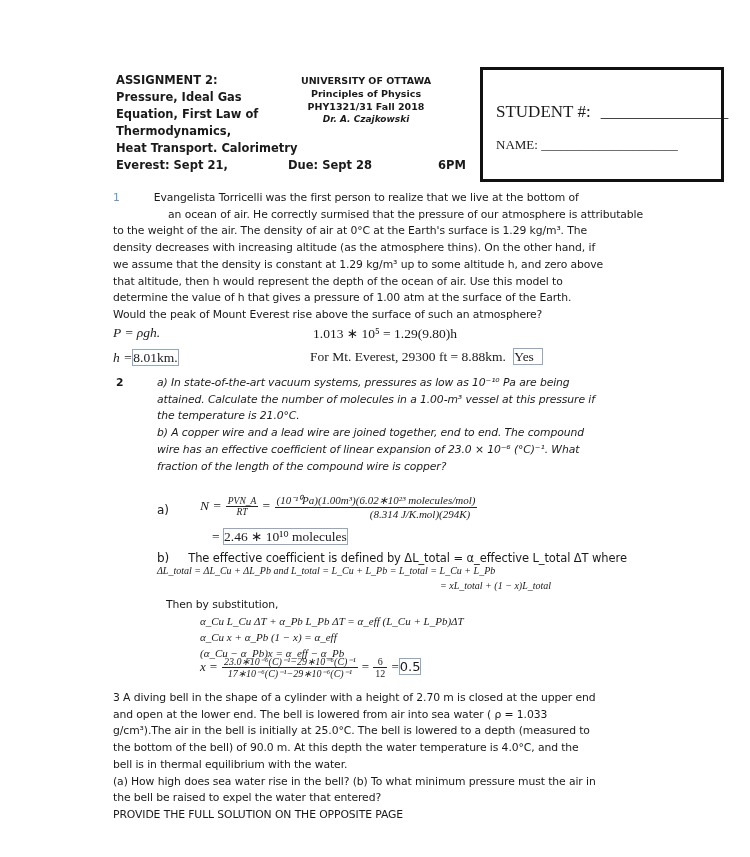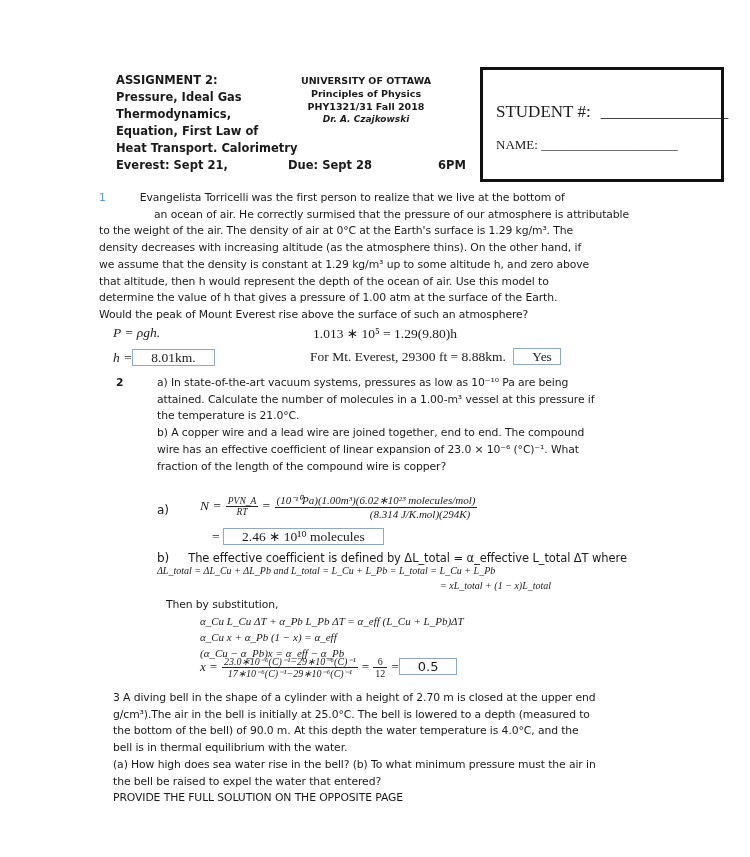--- a/index.html
+++ b/index.html
@@ -10,35 +10,35 @@
   .abs { position: absolute; }
   .hdr { font-family: "DejaVu Sans", sans-serif; font-size: 11.5px; font-weight: bold; line-height: 17px; }
   .center-hdr { font-family: "DejaVu Sans", sans-serif; font-size: 9px; text-align: center; line-height: 13px; }
   .center-hdr .bold { font-weight: bold; font-size: 9.5px; }
   .center-hdr .it { font-style: italic; font-weight: bold; }
   .student-box { border: 3px solid #111; box-sizing: border-box; }
   .serif { font-family: "Liberation Serif", serif; }
   .body-text { font-family: "DejaVu Sans", sans-serif; font-size: 10.8px; line-height: 16.7px; letter-spacing: -0.1px; }
   .math { font-family: "Liberation Serif", serif; font-style: italic; }
   .mathr { font-family: "Liberation Serif", serif; }
-  .ansbox { border: 1.5px solid #8fa7c9; padding: 0 18px; }
+  .ansbox { border: 1.5px solid #8fa7c9; padding: 0 0; }
   .pnum-blue { color: #5b9bd5; }
   .frac { display: inline-block; vertical-align: middle; text-align: center; }
   .frac .num { display: block; border-bottom: 1px solid #222; padding: 0 2px; }
   .frac .den { display: block; padding: 0 2px; }
   .small { font-size: 9.5px; }
 </style>
 </head>
 <body>
 
 <div class="abs hdr" style="left:116px; top:72px; width:200px;">
   <div>ASSIGNMENT 2:</div>
   <div>Pressure, Ideal Gas</div>
+  <div>Equation, First Law of</div>
   <div>Thermodynamics,</div>
-  <div>Equation, First Law of</div>
   <div>Heat Transport. Calorimetry</div>
 </div>
 <div class="abs hdr" style="left:116px; top:157px;">Everest: Sept 21,</div>
 <div class="abs hdr" style="left:288px; top:157px;">Due: Sept 28</div>
 <div class="abs hdr" style="left:438px; top:157px;">6PM</div>
 
 <div class="abs center-hdr" style="left:296px; top:74px; width:140px;">
   <div class="bold">UNIVERSITY OF OTTAWA</div>
   <div class="bold">Principles of  Physics</div>
   <div class="bold">PHY1321/31  Fall 2018</div>
@@ -49,21 +49,21 @@
   <div class="abs serif" style="left:13px; top:32px; font-size:17px; white-space:nowrap;">
     <span>STUDENT #:</span>
     <span style="margin-left:6px;">_______________</span>
   </div>
   <div class="abs serif" style="left:13px; top:67px; font-size:13px; white-space:nowrap;">
     <span>NAME:</span>
     <span>_____________________</span>
   </div>
 </div>
 
-<div class="abs body-text" style="left:99px; top:190px; width:530px;">
+<div class="abs body-text" style="left:113px; top:190px; width:530px;">
   <div style="white-space:nowrap;"><span class="pnum-blue">1</span><span style="display:inline-block; width:34px;"></span><span>Evangelista Torricelli was the first person to realize that we live at the bottom of</span></div>
   <div style="white-space:nowrap;text-align:right;">an ocean of air. He correctly surmised that the pressure of our atmosphere is attributable</div>
   <div style="white-space:nowrap;">to the weight of the air. The density of air at 0°C at the Earth's surface is 1.29 kg/m³. The</div>
   <div style="white-space:nowrap;">density decreases with increasing altitude (as the atmosphere thins). On the other hand, if</div>
   <div style="white-space:nowrap;">we assume that the density is constant at 1.29 kg/m³ up to some altitude h, and zero above</div>
   <div style="white-space:nowrap;">that altitude, then h would represent the depth of the ocean of air.  Use this model to</div>
   <div style="white-space:nowrap;">determine the value of h that gives a pressure of 1.00 atm at the surface of the Earth.</div>
   <div style="white-space:nowrap;">Would the peak of Mount Everest rise above the surface of such an atmosphere?</div>
 </div>
 <div class="abs math" style="left:113px; top:325px; font-size:13.5px;">P = ρgh.</div>
@@ -71,21 +71,21 @@
 
 <div class="abs" style="left:113px; top:349px; font-size:13.5px; white-space:nowrap;">
   <span class="math">h =</span><span class="mathr ansbox">8.01km.</span>
 </div>
 <div class="abs mathr" style="left:310px; top:349px; font-size:13.5px; white-space:nowrap;">
   <span>For Mt. Everest, 29300 ft = 8.88km.</span>
   <span class="ansbox" style="margin-left:4px; padding-right:8px;margin-top:15px;">Yes</span>
 </div>
 
 <div class="abs body-text" style="left:116px; top:375px; font-weight:bold;">2</div>
-<div class="abs body-text" style="left:157px; top:375px; width:480px;">
+<div class="abs body-text" style="left:157px; top:375px; width:480px;font-style:italic;">
   <div style="white-space:nowrap;">a) In state-of-the-art vacuum systems, pressures as low as 10⁻¹⁰ Pa are being</div>
   <div style="white-space:nowrap;">attained. Calculate the number of molecules in a 1.00-m³ vessel at this pressure if</div>
   <div style="white-space:nowrap;">the temperature is 21.0°C.</div>
   <div style="white-space:nowrap;">b) A copper wire and a lead wire are joined together, end to end.  The compound</div>
   <div style="white-space:nowrap;">wire has an effective coefficient of linear expansion of 23.0 × 10⁻⁶ (°C)⁻¹.  What</div>
   <div style="white-space:nowrap;">fraction of the length of the compound wire is copper?</div>
 </div>
 
 <div class="abs body-text" style="left:157px; top:502px; font-size:12px;">a)</div>
 <div class="abs" style="left:200px; top:492px; white-space:nowrap; font-size:13.5px;">
@@ -126,19 +126,20 @@
   <span class="mathr">=</span>
   <span class="frac mathr" style="font-size:10px;">
     <span class="num">6</span>
     <span class="den">12</span>
   </span>
   <span class="mathr">=</span><span class="ansbox" style="font-family:'DejaVu Sans', sans-serif; font-size:13px;">0.5</span>
 </div>
 
 <div class="abs body-text" style="left:113px; top:690px; width:540px;">
   <div style="white-space:nowrap;">3 A diving bell in the shape of a cylinder with a height of 2.70 m is closed at the upper end</div>
+  <div style="white-space:nowrap;">and open at the lower end. The bell is lowered from air into sea water ( ρ  = 1.033</div>
   <div style="white-space:nowrap;">g/cm³).The air in the bell is initially at 25.0°C. The bell is lowered to a depth (measured to</div>
   <div style="white-space:nowrap;">the bottom of the bell) of  90.0 m. At this depth the water temperature is 4.0°C, and the</div>
   <div style="white-space:nowrap;">bell is in thermal equilibrium with the water.</div>
   <div style="white-space:nowrap;">(a) How high does sea water rise in the bell?  (b) To what minimum pressure must the air in</div>
   <div style="white-space:nowrap;">the bell be raised to expel the water that entered?</div>
   <div style="white-space:nowrap;">PROVIDE THE FULL SOLUTION ON THE OPPOSITE PAGE</div>
 </div>
 
 </body></html>

